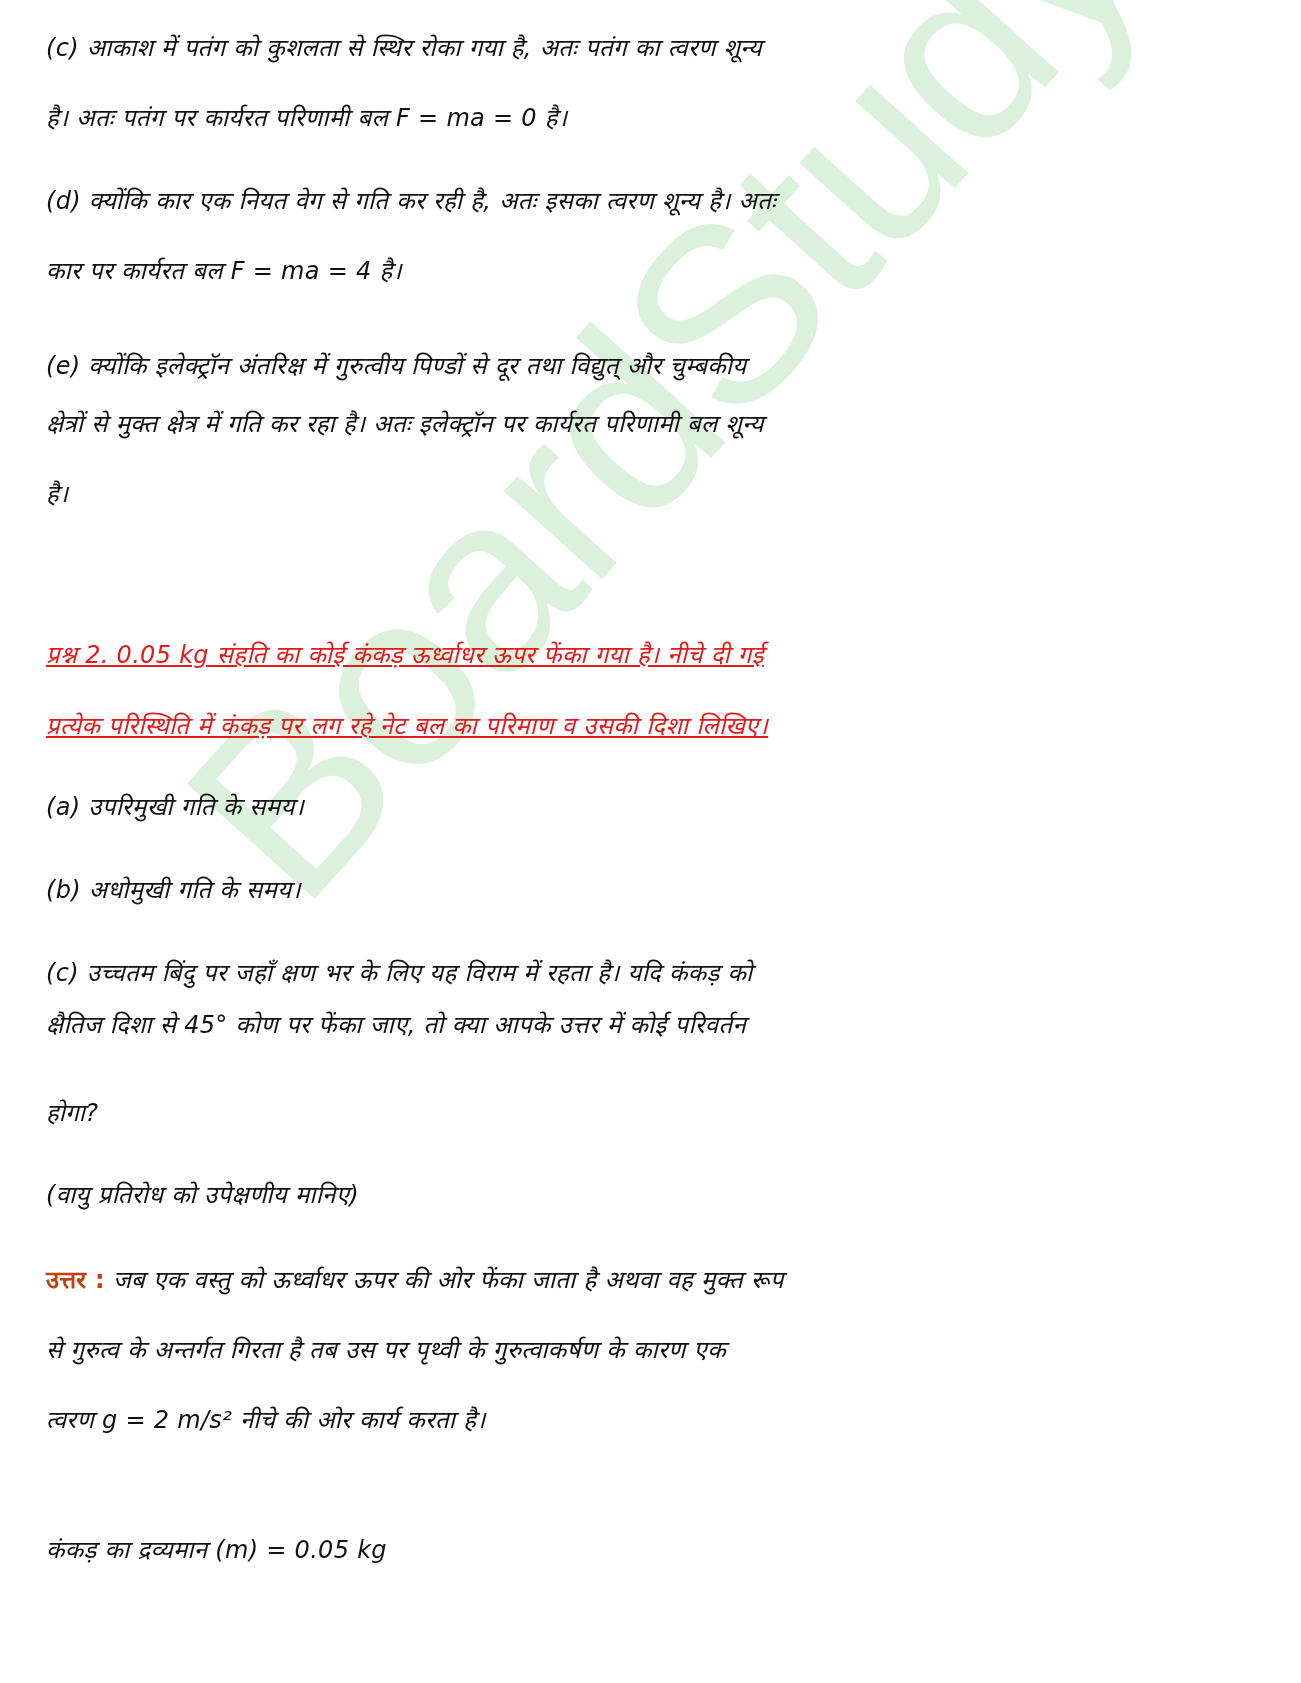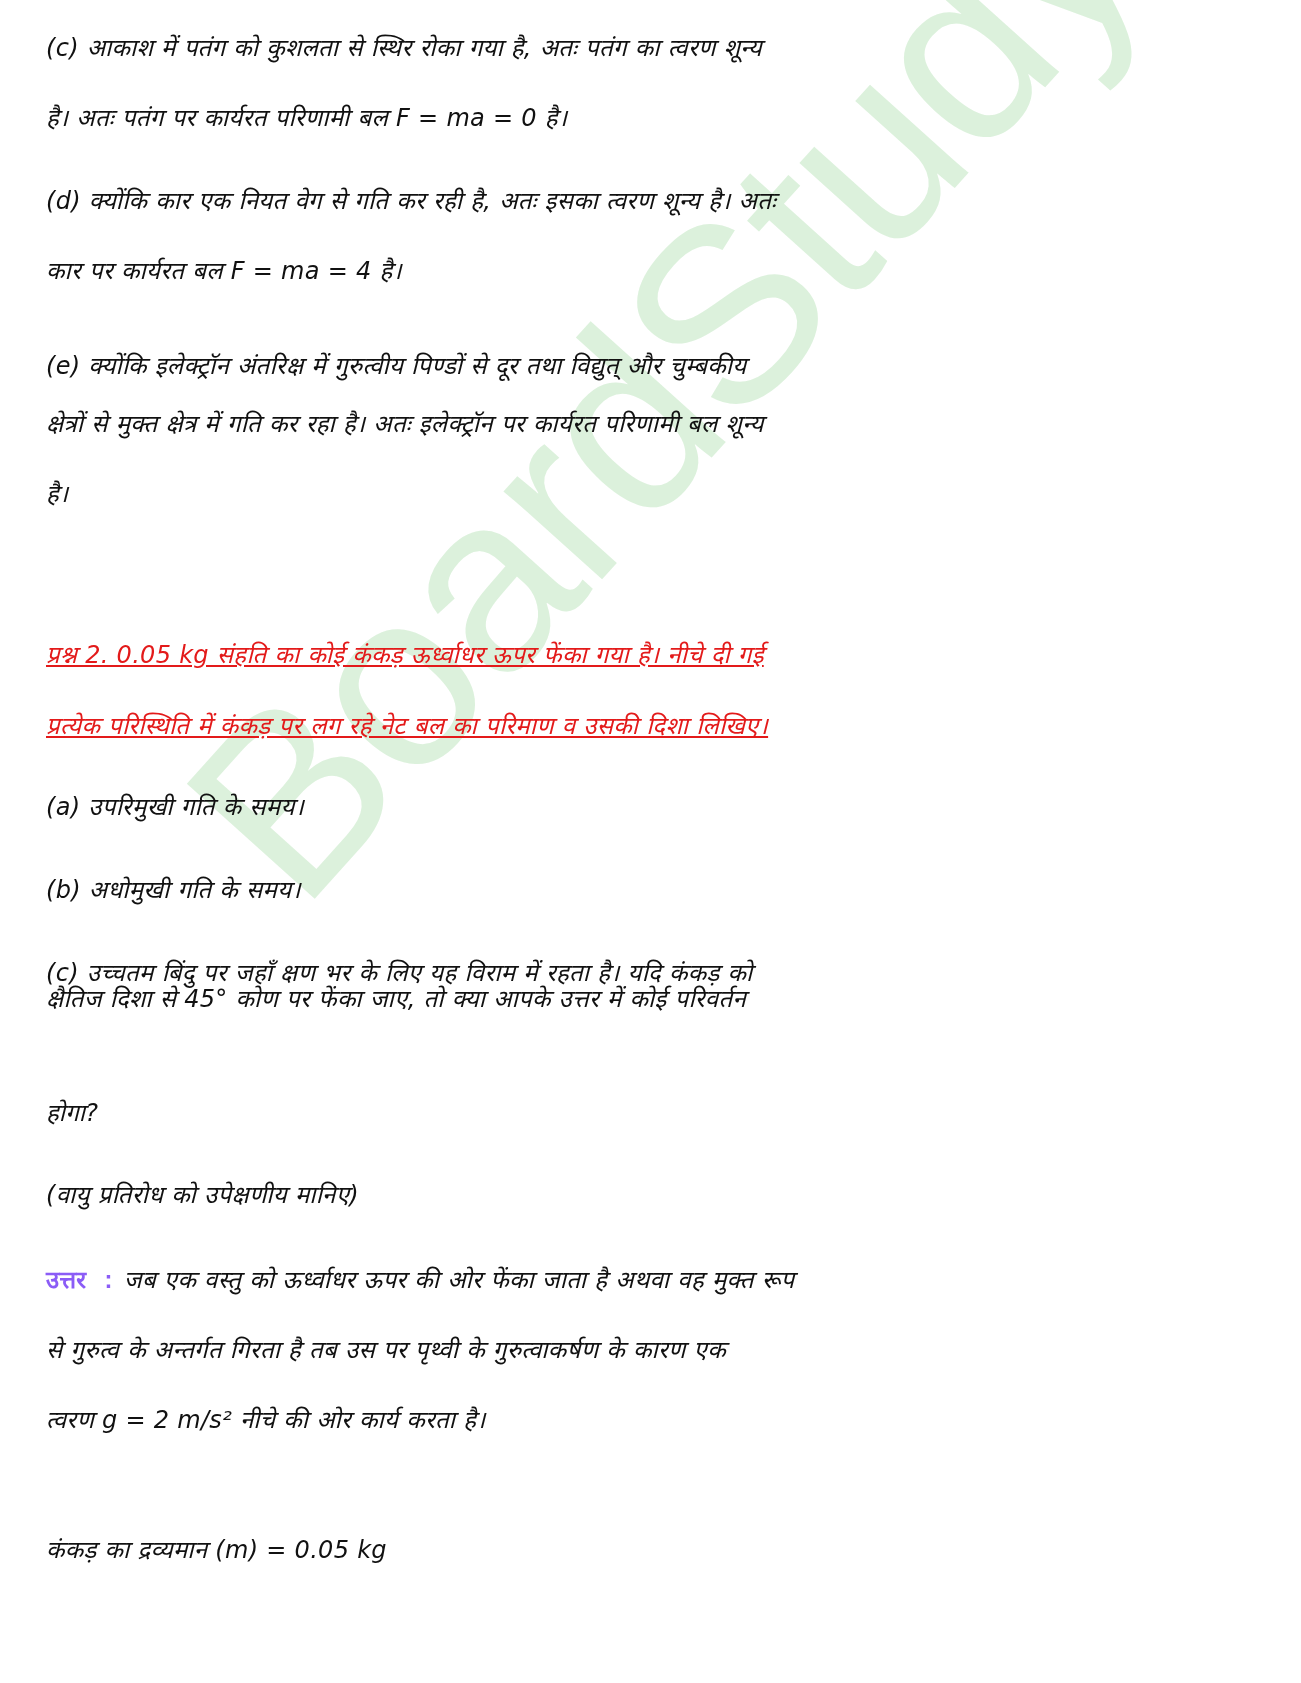--- a/index.html
+++ b/index.html
@@ -47,21 +47,21 @@
     .line {
       position: absolute;
       left: 0;
       white-space: nowrap;
       font-size: 24px;
       font-style: italic;
       color: #111111;
       letter-spacing: 0.3px;
     }
     .q { color: #e31a1a; text-decoration: underline; }
-    .ans-label { color: #8b5cf6; font-weight: bold; font-style: normal; font-family: Liberation Mono, monospace; }
+    .ans-label { color: #c2410c; font-weight: bold; font-style: normal; }
   </style>
 </head>
 <body>
 
 <div class="page">
 
   <div class="watermark">BoardStudy</div>
 
   <div class="content">
 
@@ -75,21 +75,21 @@
     <div class="line" style="top:406px">क्षेत्रों से मुक्त क्षेत्र में गति कर रहा है। अतः इलेक्ट्रॉन पर कार्यरत परिणामी बल शून्य</div>
     <div class="line" style="top:476px">है।</div>
 
     <div class="line q" style="top:637px">प्रश्न 2. 0.05 kg संहति का कोई कंकड़ ऊर्ध्वाधर ऊपर फेंका गया है। नीचे दी गई</div>
     <div class="line q" style="top:708px">प्रत्येक परिस्थिति में कंकड़ पर लग रहे नेट बल का परिमाण व उसकी दिशा लिखिए।</div>
 
     <div class="line" style="top:789px">(a) उपरिमुखी गति के समय।</div>
     <div class="line" style="top:872px">(b) अधोमुखी गति के समय।</div>
 
     <div class="line" style="top:955px">(c) उच्चतम बिंदु पर जहाँ क्षण भर के लिए यह विराम में रहता है। यदि कंकड़ को</div>
-    <div class="line" style="top:981px">क्षैतिज दिशा से 45° कोण पर फेंका जाए, तो क्या आपके उत्तर में कोई परिवर्तन</div>
+    <div class="line" style="top:1007px">क्षैतिज दिशा से 45° कोण पर फेंका जाए, तो क्या आपके उत्तर में कोई परिवर्तन</div>
     <div class="line" style="top:1095px">होगा?</div>
 
     <div class="line" style="top:1177px">(वायु प्रतिरोध को उपेक्षणीय मानिए)</div>
 
     <div class="line" style="top:1262px">
       <span class="ans-label">उत्तर :</span><span> जब एक वस्तु को ऊर्ध्वाधर ऊपर की ओर फेंका जाता है अथवा वह मुक्त रूप</span>
     </div>
     <div class="line" style="top:1332px">से गुरुत्व के अन्तर्गत गिरता है तब उस पर पृथ्वी के गुरुत्वाकर्षण के कारण एक</div>
     <div class="line" style="top:1402px">त्वरण g = 2 m/s² नीचे की ओर कार्य करता है।</div>
 

